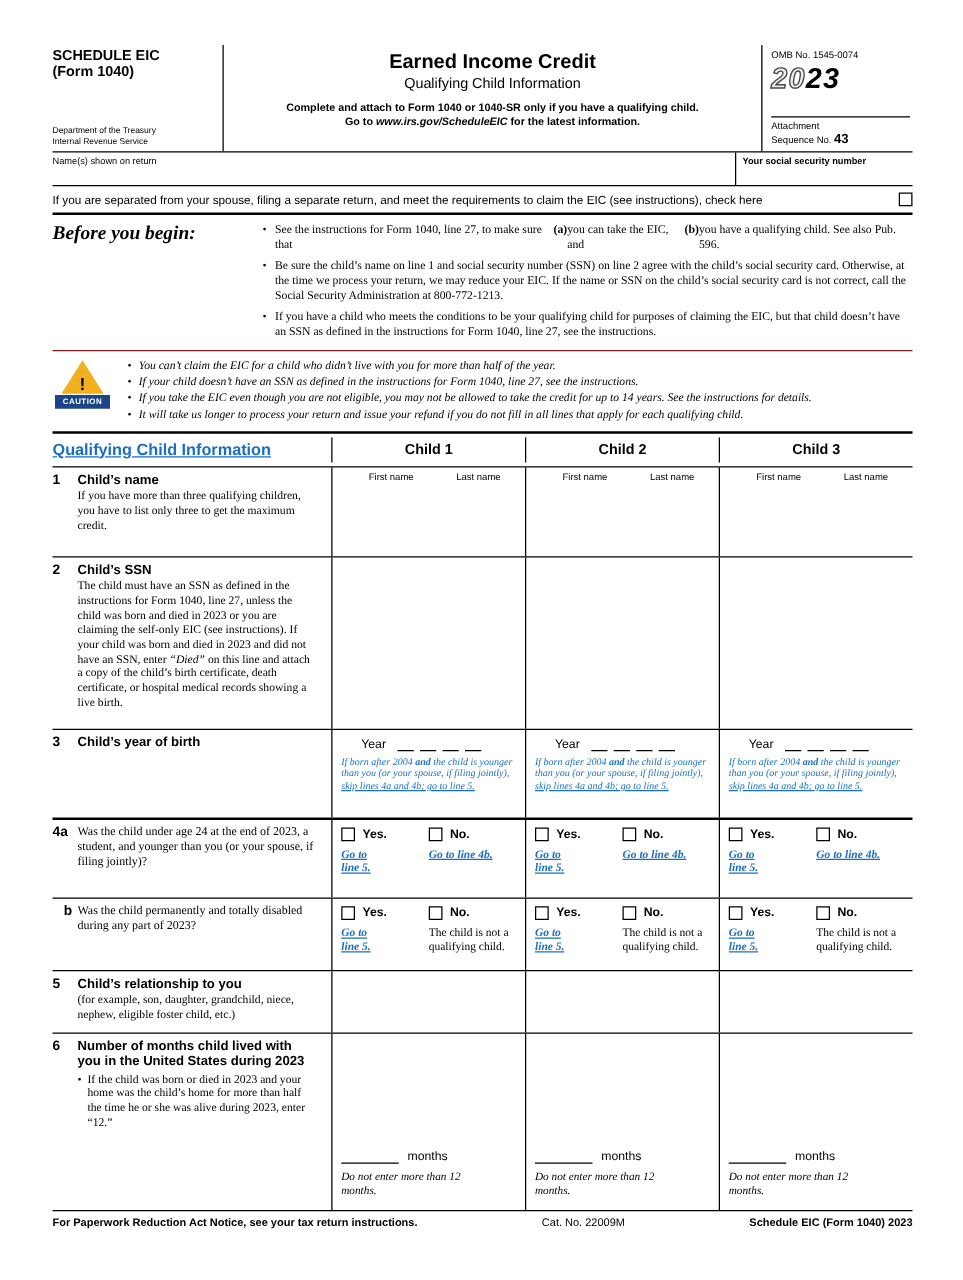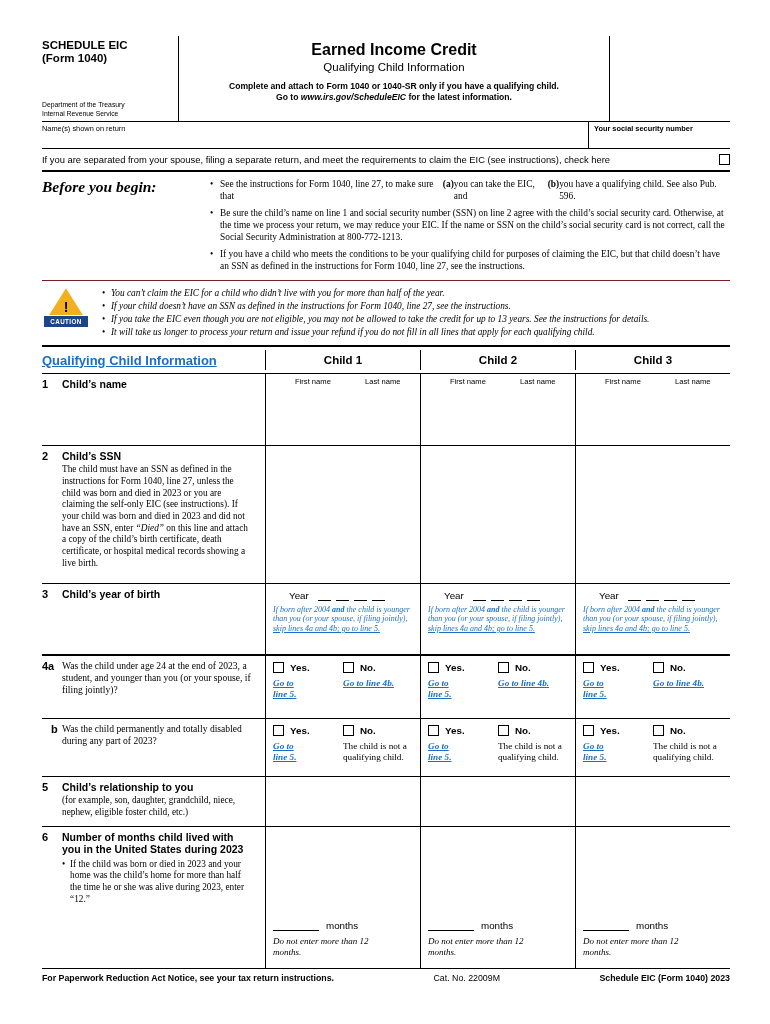--- a/index.html
+++ b/index.html
@@ -125,20 +125,28 @@
           <div>Department of the Treasury</div>
           <div>Internal Revenue Service</div>
         </div>
       </div>
       <div class="hdr-center">
         <div class="title">Earned Income Credit</div>
         <div class="subtitle">Qualifying Child Information</div>
         <div class="attach">Complete and attach to Form 1040 or 1040-SR only if you have a qualifying child.</div>
         <div class="goto"><span>Go to </span><span class="lnk">www.irs.gov/ScheduleEIC</span><span> for the latest information.</span></div>
       </div>
+      <div class="hdr-right">
+        <div class="omb">OMB No. 1545-0074</div>
+        <div class="year"><span class="yo">20</span><span>23</span></div>
+        <div class="attach-seq">
+          <div>Attachment</div>
+          <div><span>Sequence No. </span><span class="seqno">43</span></div>
+        </div>
+      </div>
     </div>
 
     <div class="namerow">
       <div class="nr-left">
         <div class="fldlbl">Name(s) shown on return</div>
         <div class="fld"></div>
       </div>
       <div class="nr-right">
         <div class="fldlbl bold">Your social security number</div>
         <div class="fld"></div>
@@ -172,38 +180,39 @@
     <div class="caution">
       <div class="caution-icon">
         <div class="tri">
             <span class="ex">!</span>
           </div>
         <div class="cap">CAUTION</div>
       </div>
       <div class="caution-bullets">
         <div class="cbullet">You can’t claim the EIC for a child who didn’t live with you for more than half of the year.</div>
         <div class="cbullet">If your child doesn’t have an SSN as defined in the instructions for Form 1040, line 27, see the instructions.</div>
-        <div class="cbullet">If you take the EIC even though you are not eligible, you may not be allowed to take the credit for up to 13 years. See the instructions for details.</div>
+        <div class="cbullet">If you take the EIC even though you are not eligible, you may not be allowed to take the credit for up to 14 years. See the instructions for details.</div>
         <div class="cbullet">It will take us longer to process your return and issue your refund if you do not fill in all lines that apply for each qualifying child.</div>
       </div>
     </div>
 
     <div class="trow thead">
       <div class="tcell lbl"><span class="qci">Qualifying Child Information</span></div>
       <div class="tcell ch chhead">Child 1</div>
       <div class="tcell ch chhead">Child 2</div>
       <div class="tcell ch chhead">Child 3</div>
     </div>
 
     <div class="trow r1">
       <div class="tcell lbl">
         <div class="q">
           <span class="qnum">1</span>
           <div class="qbody">
             <div class="qlabel">Child’s name</div>
+            <div class="qdesc">If you have more than three qualifying children, you have to list only three to get the maximum credit.</div>
           </div>
         </div>
       </div>
       <div class="tcell ch namecell">
         <span>First name</span>
         <span>Last name</span>
       </div>
       <div class="tcell ch namecell">
         <span>First name</span>
         <span>Last name</span>

